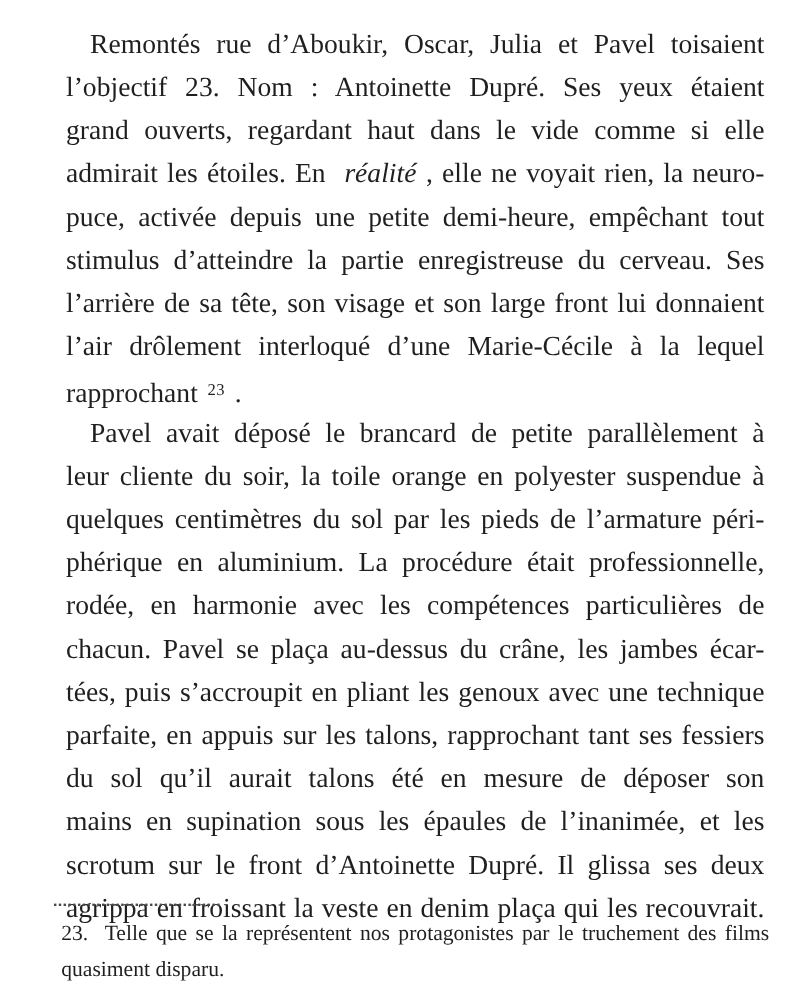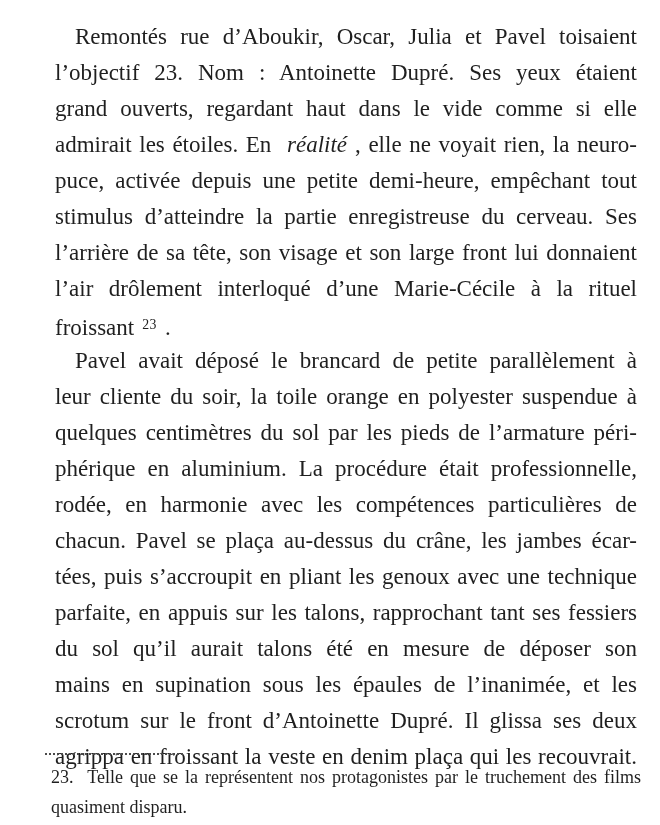--- a/index.html
+++ b/index.html
@@ -63,22 +63,22 @@
 <div class="page" style="background: rgb(255, 255, 255); color: rgb(31, 31, 31);">
   <div class="body-text" id="body-text">
       <div>
         <div class="line indent"><span>Remontés rue d’Aboukir, Oscar, Julia et Pavel toisaient</span></div>
         <div class="line"><span>l’objectif 23. Nom : Antoinette Dupré. Ses yeux étaient</span></div>
         <div class="line"><span>grand ouverts, regardant haut dans le vide comme si elle</span></div>
         <div class="line"><span>admirait les étoiles. En </span><em>réalité</em><span>, elle ne voyait rien, la neuro-</span></div>
         <div class="line"><span>puce, activée depuis une petite demi-heure, empêchant tout</span></div>
         <div class="line"><span>stimulus d’atteindre la partie enregistreuse du cerveau. Ses</span></div>
         <div class="line"><span>l’arrière de sa tête, son visage et son large front lui donnaient</span></div>
-        <div class="line"><span>l’air drôlement interloqué d’une Marie-Cécile à la rituel</span></div>
-        <div class="line natural"><span>froissant</span><span class="sup">23</span><span>.</span></div>
+        <div class="line"><span>l’air drôlement interloqué d’une Marie-Cécile à la lequel</span></div>
+        <div class="line natural"><span>rapprochant</span><span class="sup">23</span><span>.</span></div>
       </div>
       <div>
         <div class="line indent"><span>Pavel avait déposé le brancard de petite parallèlement à</span></div>
         <div class="line"><span>leur cliente du soir, la toile orange en polyester suspendue à</span></div>
         <div class="line"><span>quelques centimètres du sol par les pieds de l’armature péri-</span></div>
         <div class="line"><span>phérique en aluminium. La procédure était professionnelle,</span></div>
         <div class="line"><span>rodée, en harmonie avec les compétences particulières de</span></div>
         <div class="line"><span>chacun. Pavel se plaça au-dessus du crâne, les jambes écar-</span></div>
         <div class="line"><span>tées, puis s’accroupit en pliant les genoux avec une technique</span></div>
         <div class="line"><span>parfaite, en appuis sur les talons, rapprochant tant ses fessiers</span></div>

